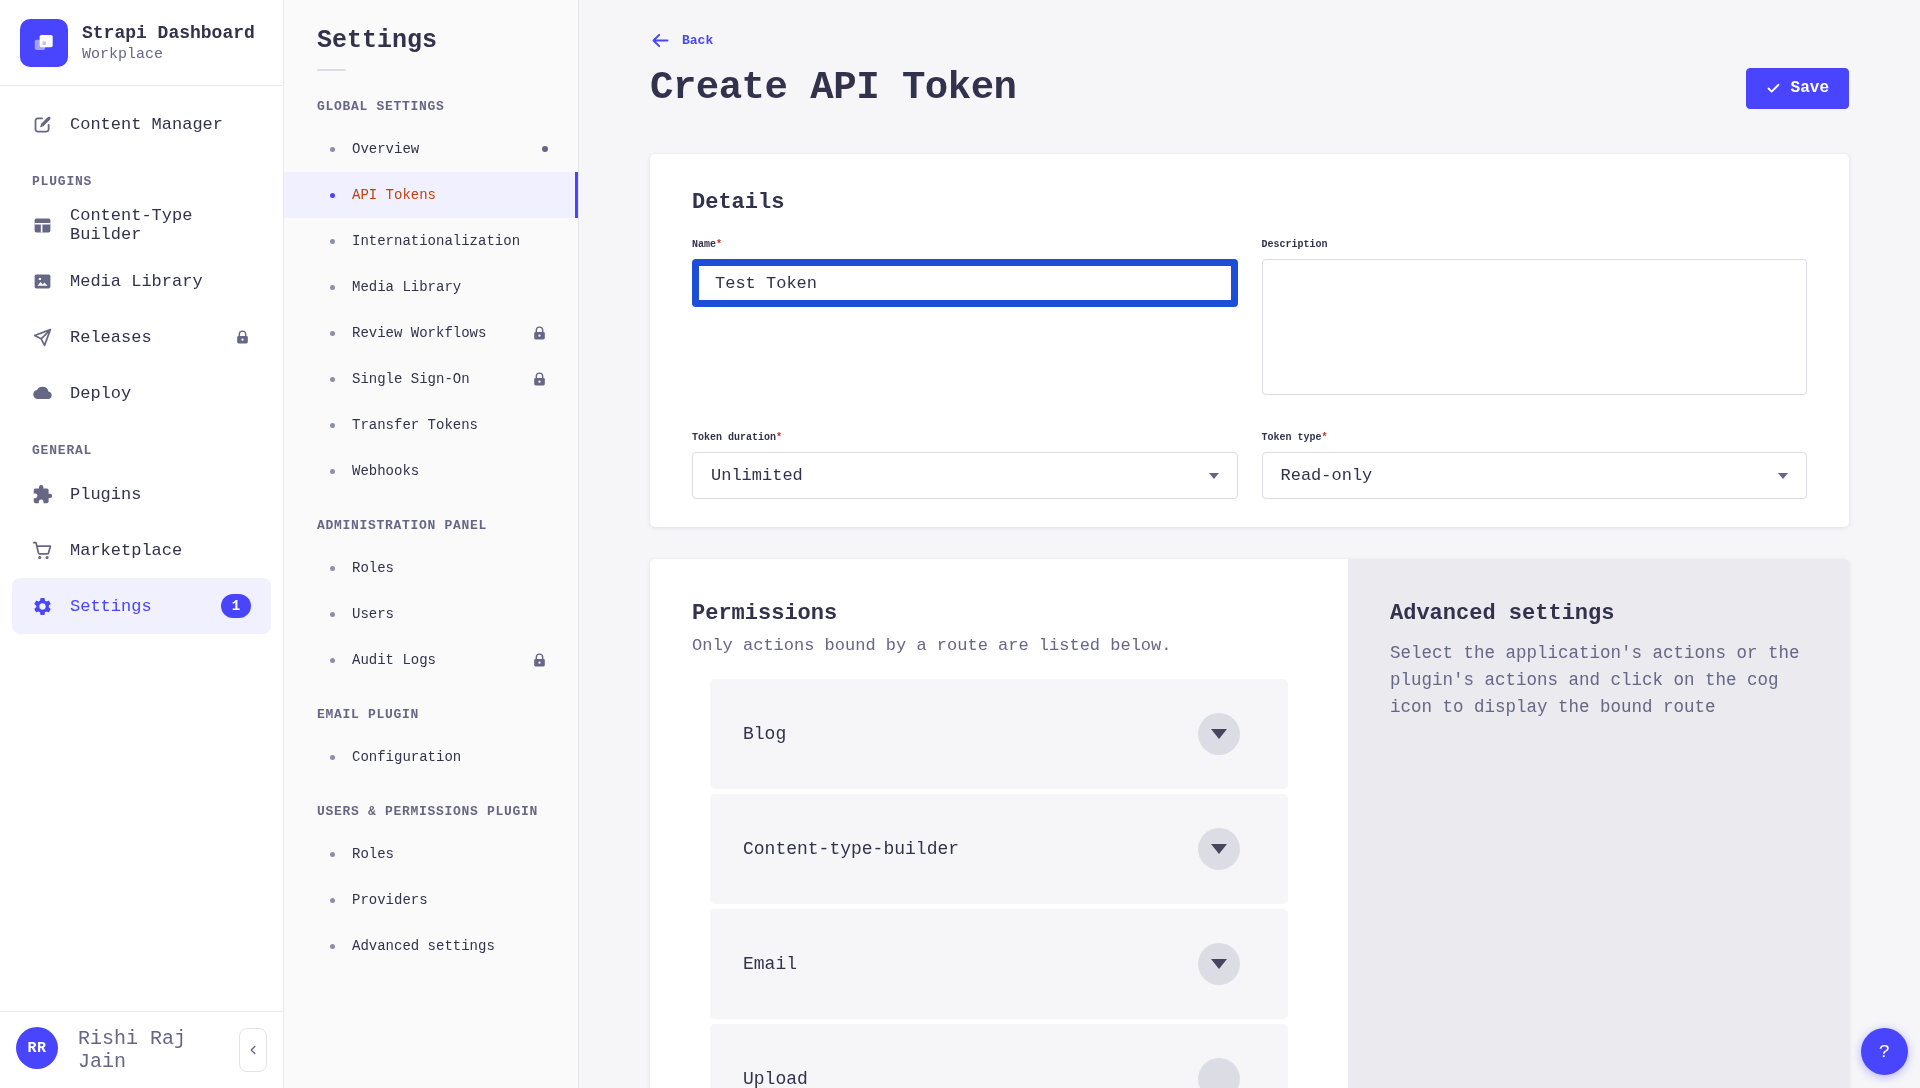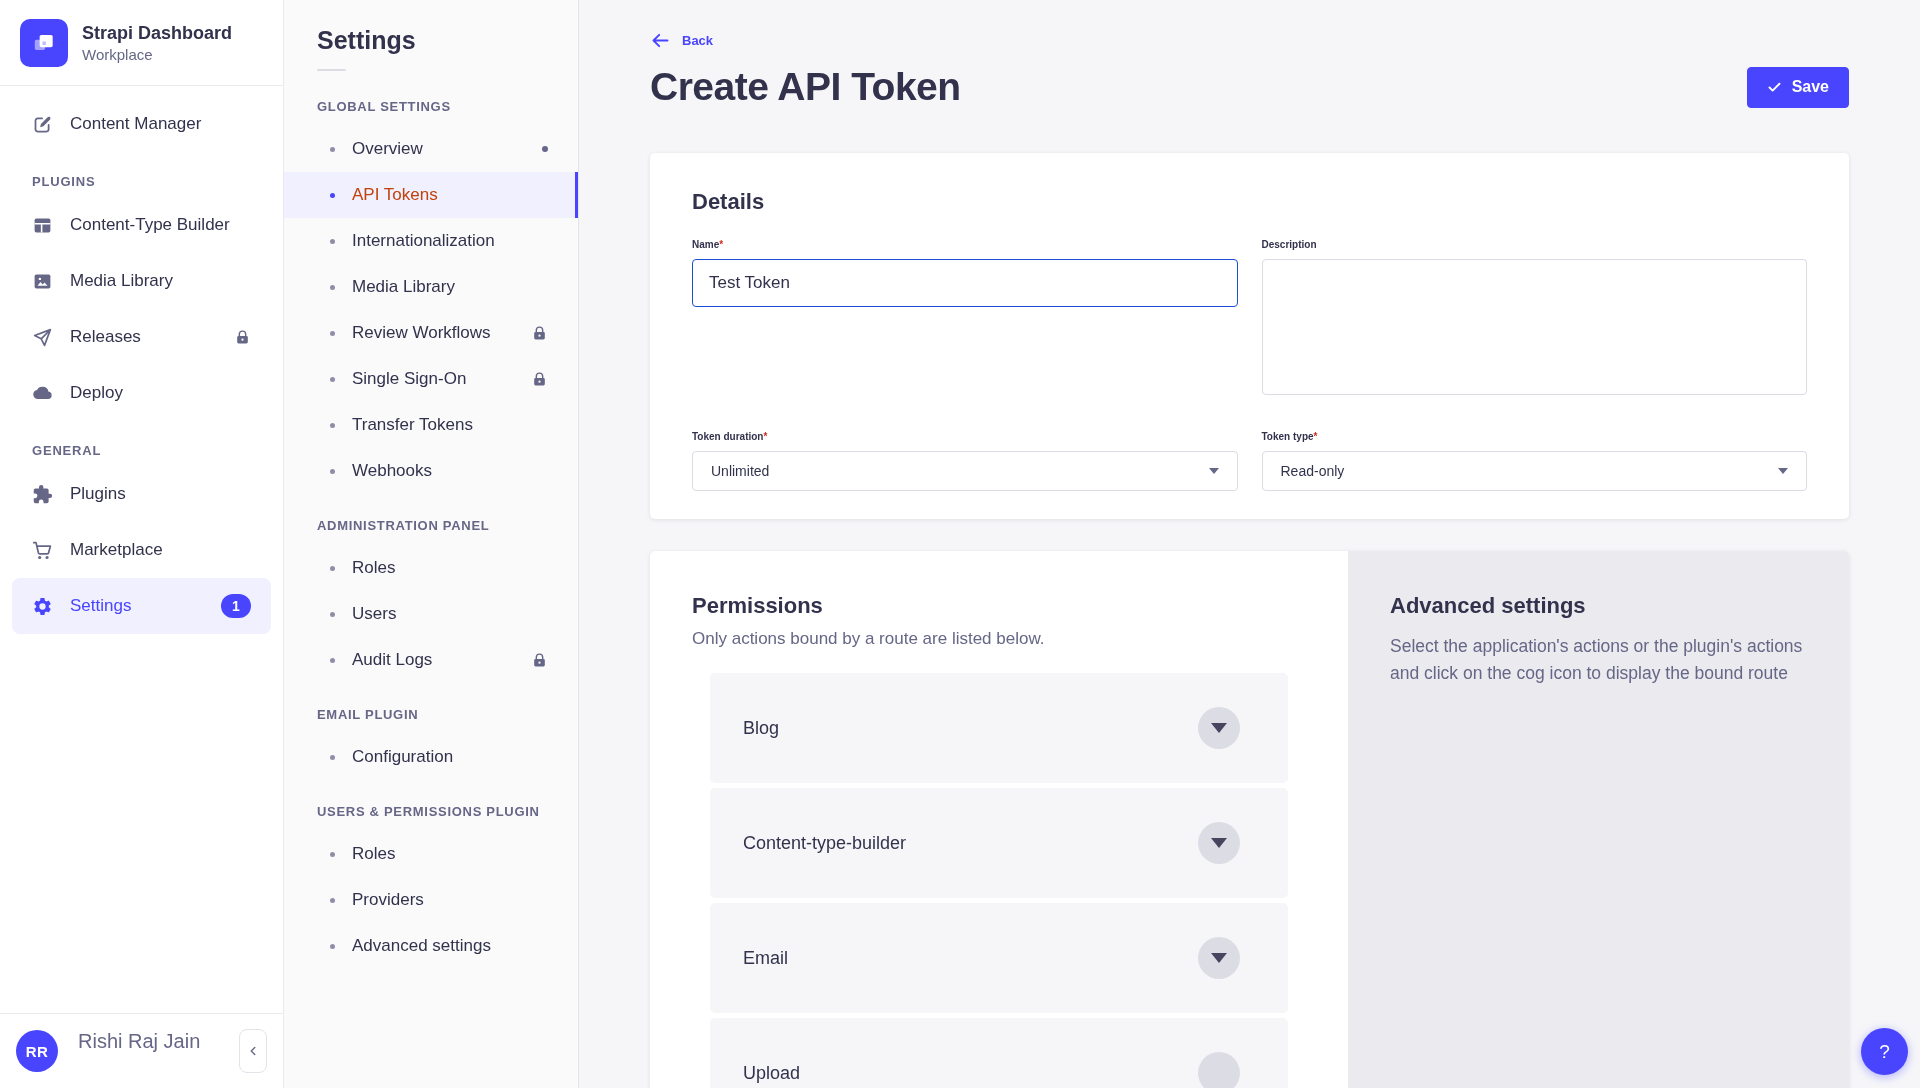--- a/index.html
+++ b/index.html
@@ -2,21 +2,21 @@
 <html><head>
 <meta charset="utf-8">
 <style>
   * { box-sizing: border-box; }
   html,body { margin:0; padding:0; }
   body {
     width:1920px; height:1088px; overflow:hidden;
     font-family:"Liberation Sans", sans-serif;
     background:#f6f6f9; color:#32324d;
   }
-  .app { display:flex; width:1920px; height:1088px; }
+  .app { display:flex; width:1920px; height:1088px;font-family:Liberation Mono, monospace; }
 
   
   .mainnav {
     width:284px; min-width:284px; background:#ffffff;
     border-right:1px solid #eaeaef; display:flex; flex-direction:column;
   }
   .brand { display:flex; align-items:center; gap:14px; padding:19px 16px 18px 20px; border-bottom:1px solid #eaeaef; }
   .logo { width:48px; height:48px; border-radius:10px; background:#4945ff; display:flex; align-items:center; justify-content:center; flex:none; }
   .brand-title { font-size:18px; font-weight:bold; color:#32324d; line-height:1.2; }
   .brand-sub { font-size:15px; color:#666687; margin-top:2px; }
@@ -50,21 +50,21 @@
   
   .subnav {
     width:295px; min-width:295px; background:#fafafb; border-right:1px solid #e3e3ea;
     padding-top:26px; display:flex; flex-direction:column; overflow:hidden;
   }
   .subnav-title { font-size:25px; font-weight:bold; margin:0 33px 14px; color:#32324d; }
   .sn-divider { width:29px; height:2px; border-radius:2px; background:#dcdce4; margin:0 33px 4px; }
   .sn-group-label { padding:24px 33px 12px; font-size:13px; font-weight:bold; letter-spacing:.7px; color:#666687; }
   .sn-item {
     height:46px; display:flex; align-items:center; padding:0 30px 0 46px;
-    font-size:17px; color:#32324d; position:relative; cursor:pointer;
+    font-size:14px; color:#32324d; position:relative; cursor:pointer;
   }
   .bullet { width:5px; height:5px; border-radius:50%; background:#8e8ea9; margin-right:17px; flex:none; }
   .sn-item.selected { background:#f0f0ff; color:#c2410c; }
   .sn-item.selected .bullet { background:#4945ff; }
   .sn-item.selected::after { content:""; position:absolute; right:0; top:0; bottom:0; width:3px; background:#4945ff; }
   .sn-item .lock svg { width:17px; height:17px; }
   .dot-new { width:6px; height:6px; border-radius:50%; background:#666687; margin-left:auto; }
 
   
   main { flex:1; overflow:hidden; background:#f6f6f9; position:relative; }
@@ -78,31 +78,31 @@
     cursor:pointer; font-family:inherit;
   }
   .card { background:#fff; border-radius:5px; box-shadow:0 1px 4px rgba(33,33,52,.1); }
   .details-card { padding:36px 42px 28px; }
   .card-h { font-size:22px; font-weight:600; margin:0 0 24px; color:#32324d; }
   .form-row { display:grid; grid-template-columns:1fr 1fr; column-gap:24px; }
   .form-row + .form-row { margin-top:32px; }
   .field-label { display:block; font-size:10px; font-weight:bold; color:#32324d; margin-bottom:9px; }
   .req { color:#d02b20; }
   .text-input {
-    width:100%; height:48px; border:1px solid #1d4ed8; border-radius:4px; background:#fff;
+    width:100%; height:48px; border:7px solid #1d4ed8; border-radius:4px; background:#fff;
     padding:0 16px; font-size:17px; color:#32324d; font-family:inherit; outline:none;
   }
   .textarea {
     width:100%; height:136px; border:1px solid #dcdce4; border-radius:4px; background:#fff;
     padding:12px 16px; font-size:17px; color:#32324d; font-family:inherit; resize:none; outline:none;
   }
   .select {
-    height:40px; border:1px solid #dcdce4; border-radius:4px; background:#fff;
+    height:47px; border:1px solid #dcdce4; border-radius:4px; background:#fff;
     display:flex; align-items:center; justify-content:space-between; padding:0 18px;
-    font-size:14px; color:#32324d; cursor:pointer;
+    font-size:17px; color:#32324d; cursor:pointer;
   }
   .caret-down { width:0; height:0; border-left:5px solid transparent; border-right:5px solid transparent; border-top:6px solid #666687; }
 
   .perm-card { margin-top:32px; display:flex; min-height:620px; }
   .perm-left { flex:1; padding:42px 42px 60px; }
   .perm-sub { font-size:17px; color:#666687; margin:10px 0 24px; }
   .acc-list { margin:0 18px; }
   .acc {
     height:110px; background:#f6f6f9; border-radius:5px; display:flex; align-items:center;
     padding:0 48px 0 33px; margin-bottom:5px; font-size:18px; color:#32324d; cursor:pointer;

